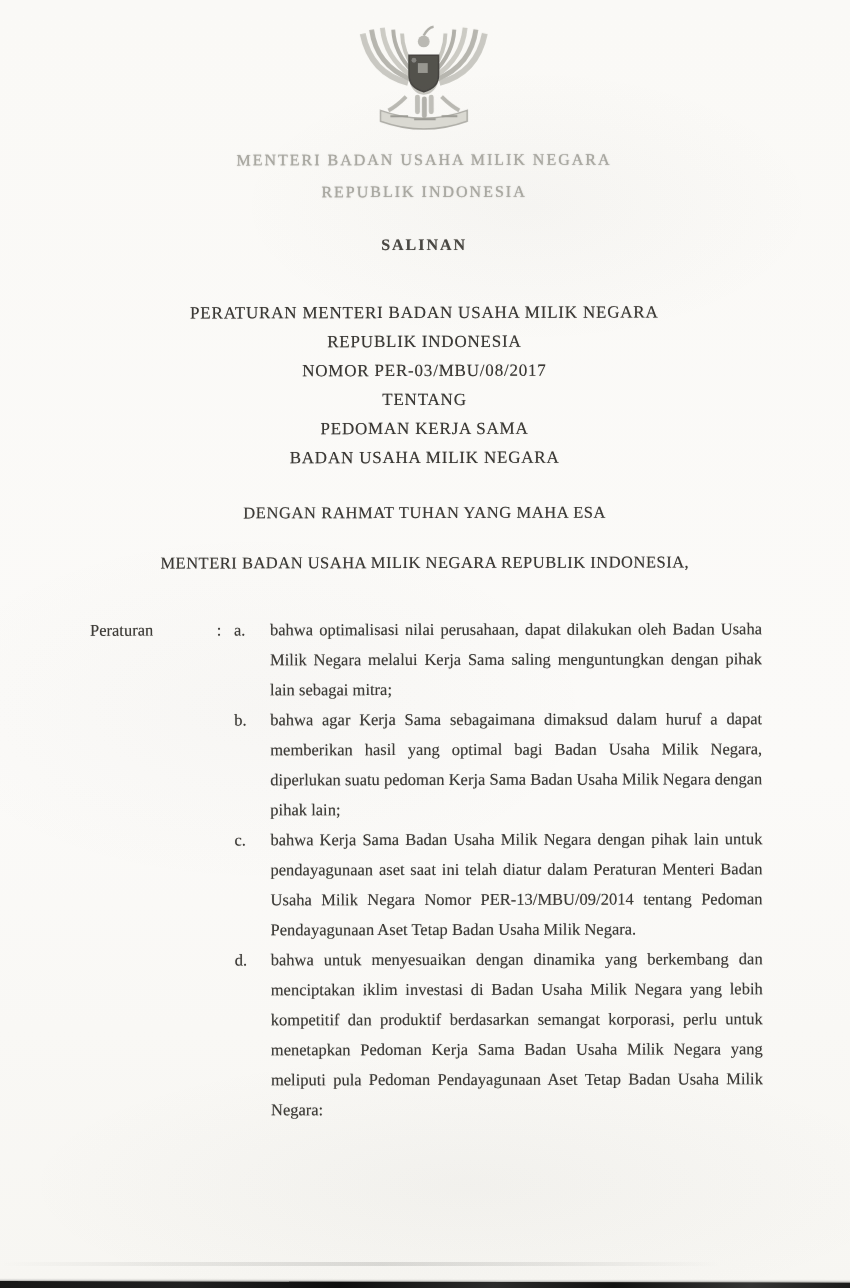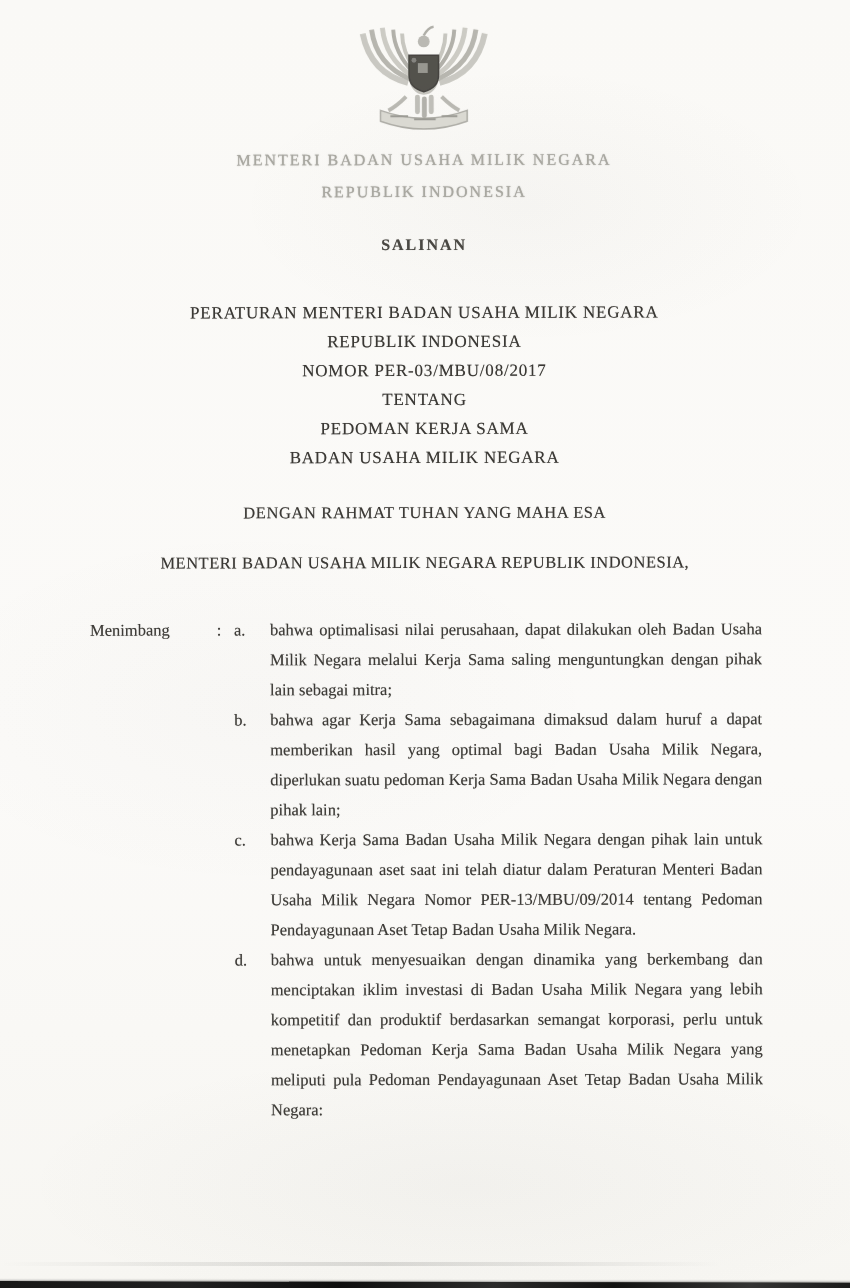--- a/index.html
+++ b/index.html
@@ -109,21 +109,21 @@
     <div>BADAN USAHA MILIK NEGARA</div>
   </div>
 
   <div class="center invocation scan-text">DENGAN RAHMAT TUHAN YANG MAHA ESA</div>
 
   <div class="center authority scan-text">MENTERI BADAN USAHA MILIK NEGARA REPUBLIK INDONESIA,</div>
 
   <div class="considerations scan-text">
 
     <div class="cons-row">
-      <div class="cons-label">Menimbang</div>
+      <div class="cons-label">Peraturan</div>
       <div class="cons-colon">:</div>
       <div class="cons-letter">a.</div>
       <div class="cons-text">bahwa optimalisasi nilai perusahaan, dapat dilakukan oleh Badan Usaha Milik Negara melalui Kerja Sama saling menguntungkan dengan pihak lain sebagai mitra;</div>
     </div>
 
     <div class="cons-row">
       <div class="cons-label"></div>
       <div class="cons-colon"></div>
       <div class="cons-letter">b.</div>
       <div class="cons-text">bahwa agar Kerja Sama sebagaimana dimaksud dalam huruf a dapat memberikan hasil yang optimal bagi Badan Usaha Milik Negara, diperlukan suatu pedoman Kerja Sama Badan Usaha Milik Negara dengan pihak lain;</div>

